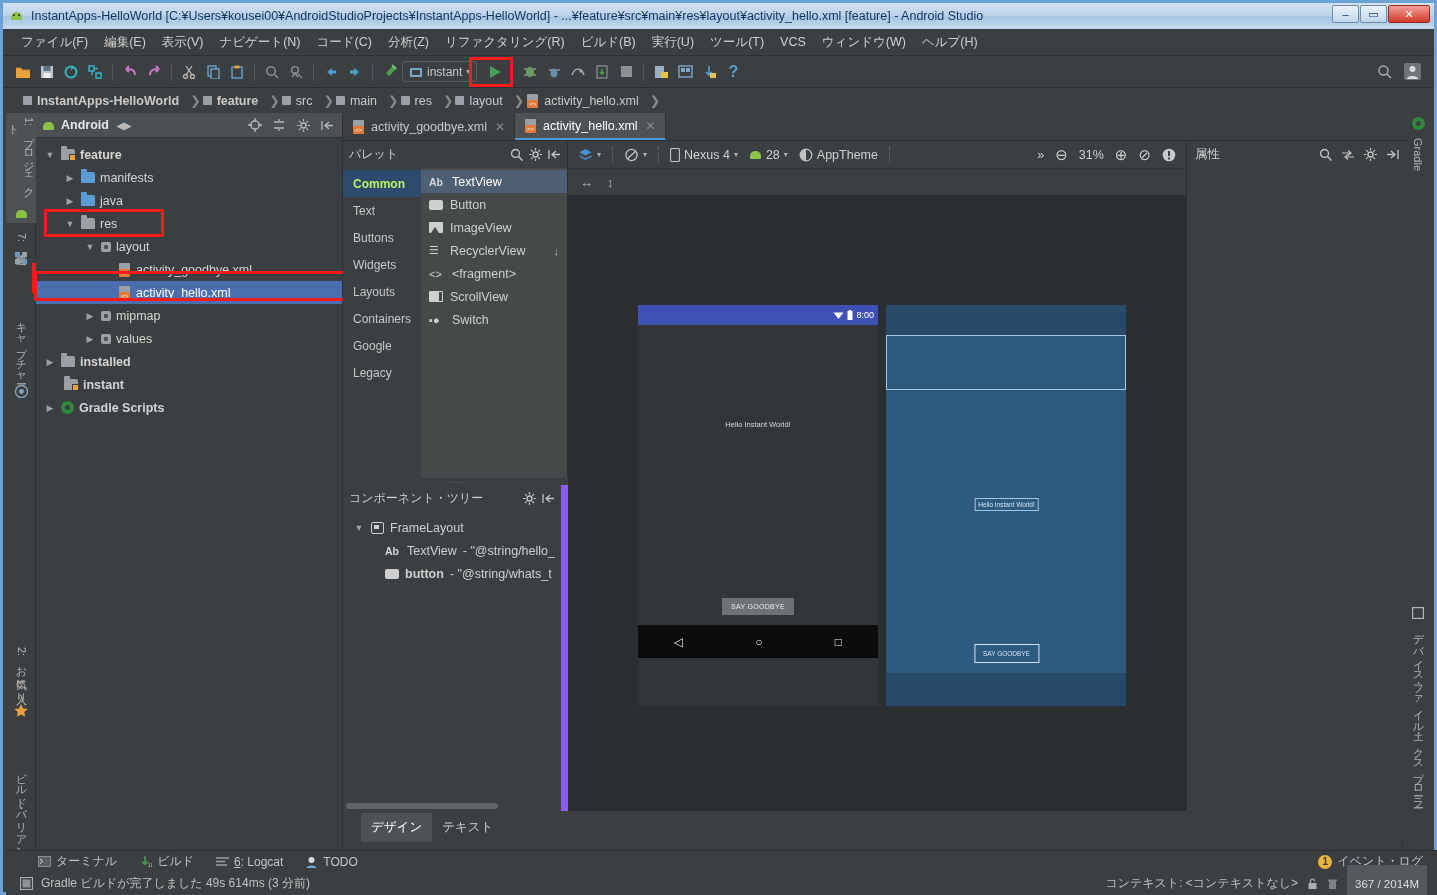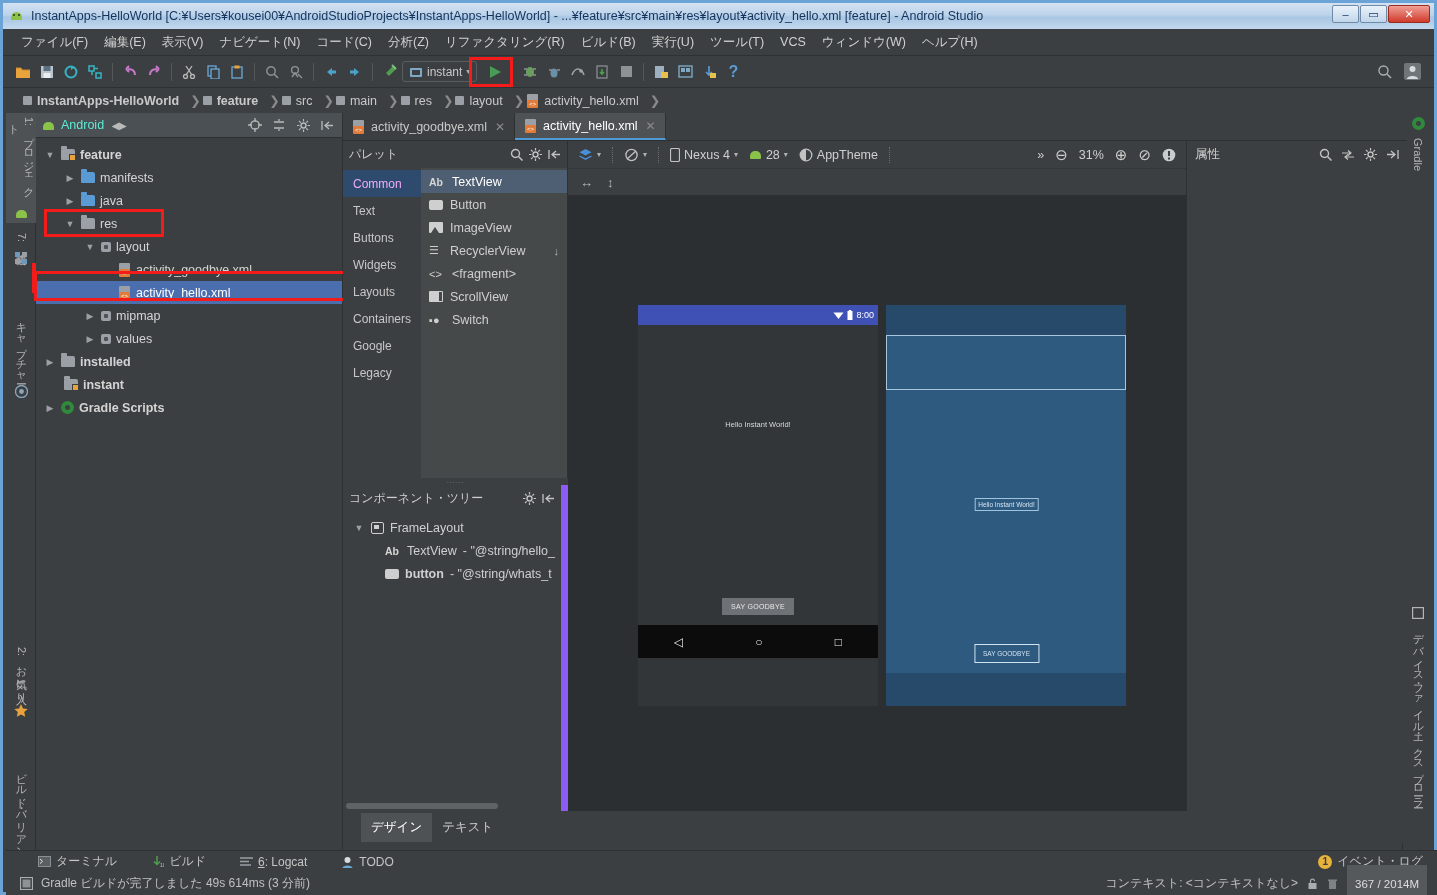--- a/index.html
+++ b/index.html
@@ -98,21 +98,21 @@
   }
   
   #proj-panel {
     position:absolute; left:33px; top:110px; width:307px; height:737px;
     background:#3c3f41; border-right:1px solid #2e3133;
   }
   #proj-header {
     height:25px; background:#4a5054; display:flex; align-items:center;
     padding:0 6px; gap:6px; border-bottom:1px solid #2e3133;
   }
-  #proj-header .ttl { color:#5eead4; font-size:12.5px; font-weight:normal; }
+  #proj-header .ttl { color:#e5e5e5; font-size:12.5px; font-weight:bold; }
   #proj-header .spacer { flex:1; }
   #proj-header .hi { width:18px; height:18px; display:flex; align-items:center; justify-content:center; color:#b9b9b9; }
   .tree { padding-top:5px; font-size:12.5px; }
   .trow { height:23px; display:flex; align-items:center; gap:5px; color:#d4d4d4; position:relative; }
   .trow.sel { background:#4b6eaf; color:#ffffff; }
   .arrow { width:12px; text-align:center; color:#9aa0a6; font-size:9px; }
   .folder {
     width:14px; height:11px; background:#9aa0a6; border-radius:1px 2px 1px 1px; position:relative; display:inline-block;
   }
   .folder.blue { background:#5b9bd5; }
@@ -146,21 +146,21 @@
   
   #palette {
     position:absolute; left:340px; top:138px; width:225px; height:337px;
     background:#3c3f41; border-right:1px solid #2e3133;
   }
   #palette-head { height:27px; display:flex; align-items:center; padding:0 6px; gap:6px; }
   #palette-head .ttl { font-size:12px; color:#cfcfcf; flex:1; }
   .pal-body { display:flex; height:310px; }
   .pal-cats { width:78px; background:#3c3f41; padding-top:2px; }
   .pcat { height:27px; display:flex; align-items:center; padding-left:10px; font-size:12px; color:#c7c7c7; }
-  .pcat.sel { background:#2e4b6e; color:#f0abfc; }
+  .pcat.sel { background:#2e4b6e; color:#bef264;font-weight:bold; }
   .pal-items { flex:1; background:#45494a; padding-top:2px; }
   .pitem { height:23px; display:flex; align-items:center; gap:7px; padding-left:8px; font-size:12.5px; color:#cfcfcf; }
   .pitem.sel { background:#4e5f74; color:#ffffff; }
   .pitem .dl { margin-left:auto; margin-right:8px; color:#b6b6b6; font-size:11px; }
   .ic-ab { font-size:10.5px; font-weight:bold; color:#d6d6d6; width:16px; }
   .ic-btn { width:14px; height:10px; background:#cfcfcf; border-radius:2px; display:inline-block; }
   .ic-img { width:14px; height:11px; background:#cfcfcf; border-radius:1px; display:inline-block; position:relative; overflow:hidden;}
   .ic-img::after{content:"";position:absolute;left:2px;bottom:0;border-left:4px solid transparent;border-right:4px solid transparent;border-bottom:6px solid #45494a;}
   .ic-list { width:14px; color:#cfcfcf; font-size:11px; letter-spacing:0; }
   .ic-frag { width:16px; color:#cfcfcf; font-size:11px; }
@@ -251,21 +251,21 @@
   
   #attrs {
     position:absolute; left:1183px; top:138px; width:221px; height:670px;
     background:#3c3f41; border-left:1px solid #2e3133;
   }
   #attrs-head { height:27px; display:flex; align-items:center; padding:0 8px; gap:9px; }
   #attrs-head .ttl { font-size:12.5px; color:#cfcfcf; flex:1; }
   
   #bottom-tools {
     position:absolute; left:3px; top:847px; width:1431px; height:22px;
-    background:#3c3f41; display:flex; align-items:center; padding-left:32px; gap:34px;
+    background:#3c3f41; display:flex; align-items:center; padding-left:32px; gap:22px;
     border-top:1px solid #2e3133;
   }
   .bt-item { display:flex; align-items:center; gap:5px; font-size:12px; color:#c4c4c4; }
   #statusbar {
     position:absolute; left:3px; top:869px; width:1431px; height:23px;
     background:#3c3f41; display:flex; align-items:center; padding-left:14px; gap:8px;
     font-size:12px; color:#c0c0c0;
   }
   #statusbar .right { margin-left:auto; display:flex; align-items:center; gap:9px; padding-right:10px; }
   .mem { background:#55595b; padding:13px 8px; font-size:11.5px; color:#dedede; }

